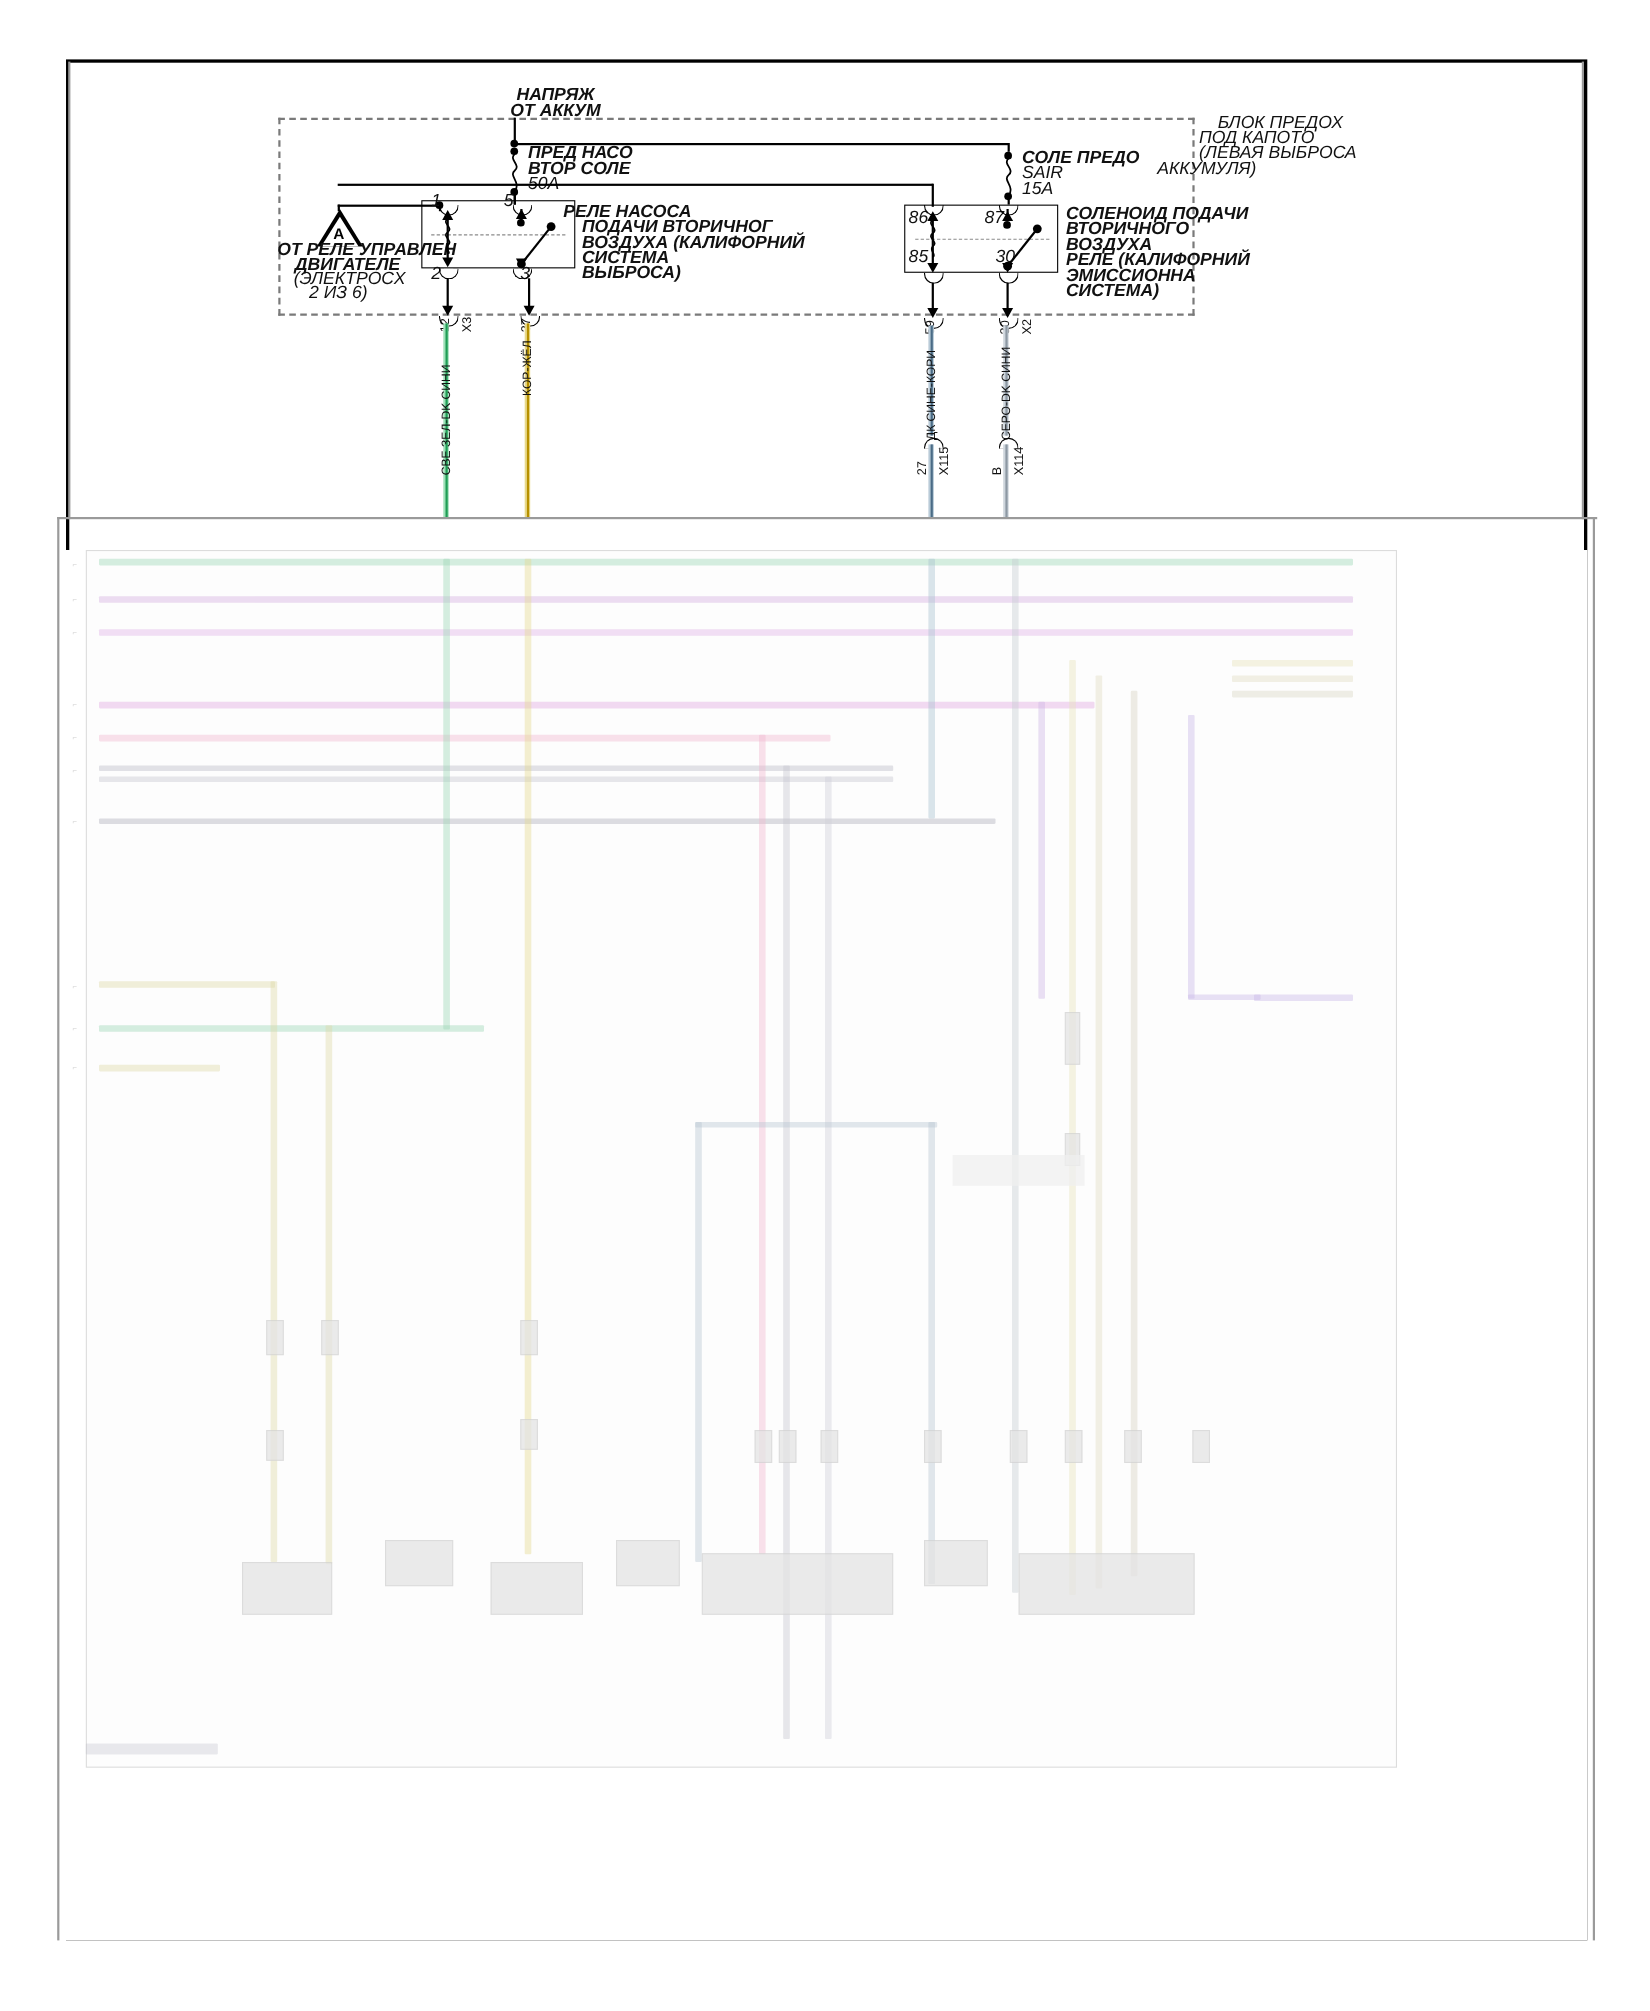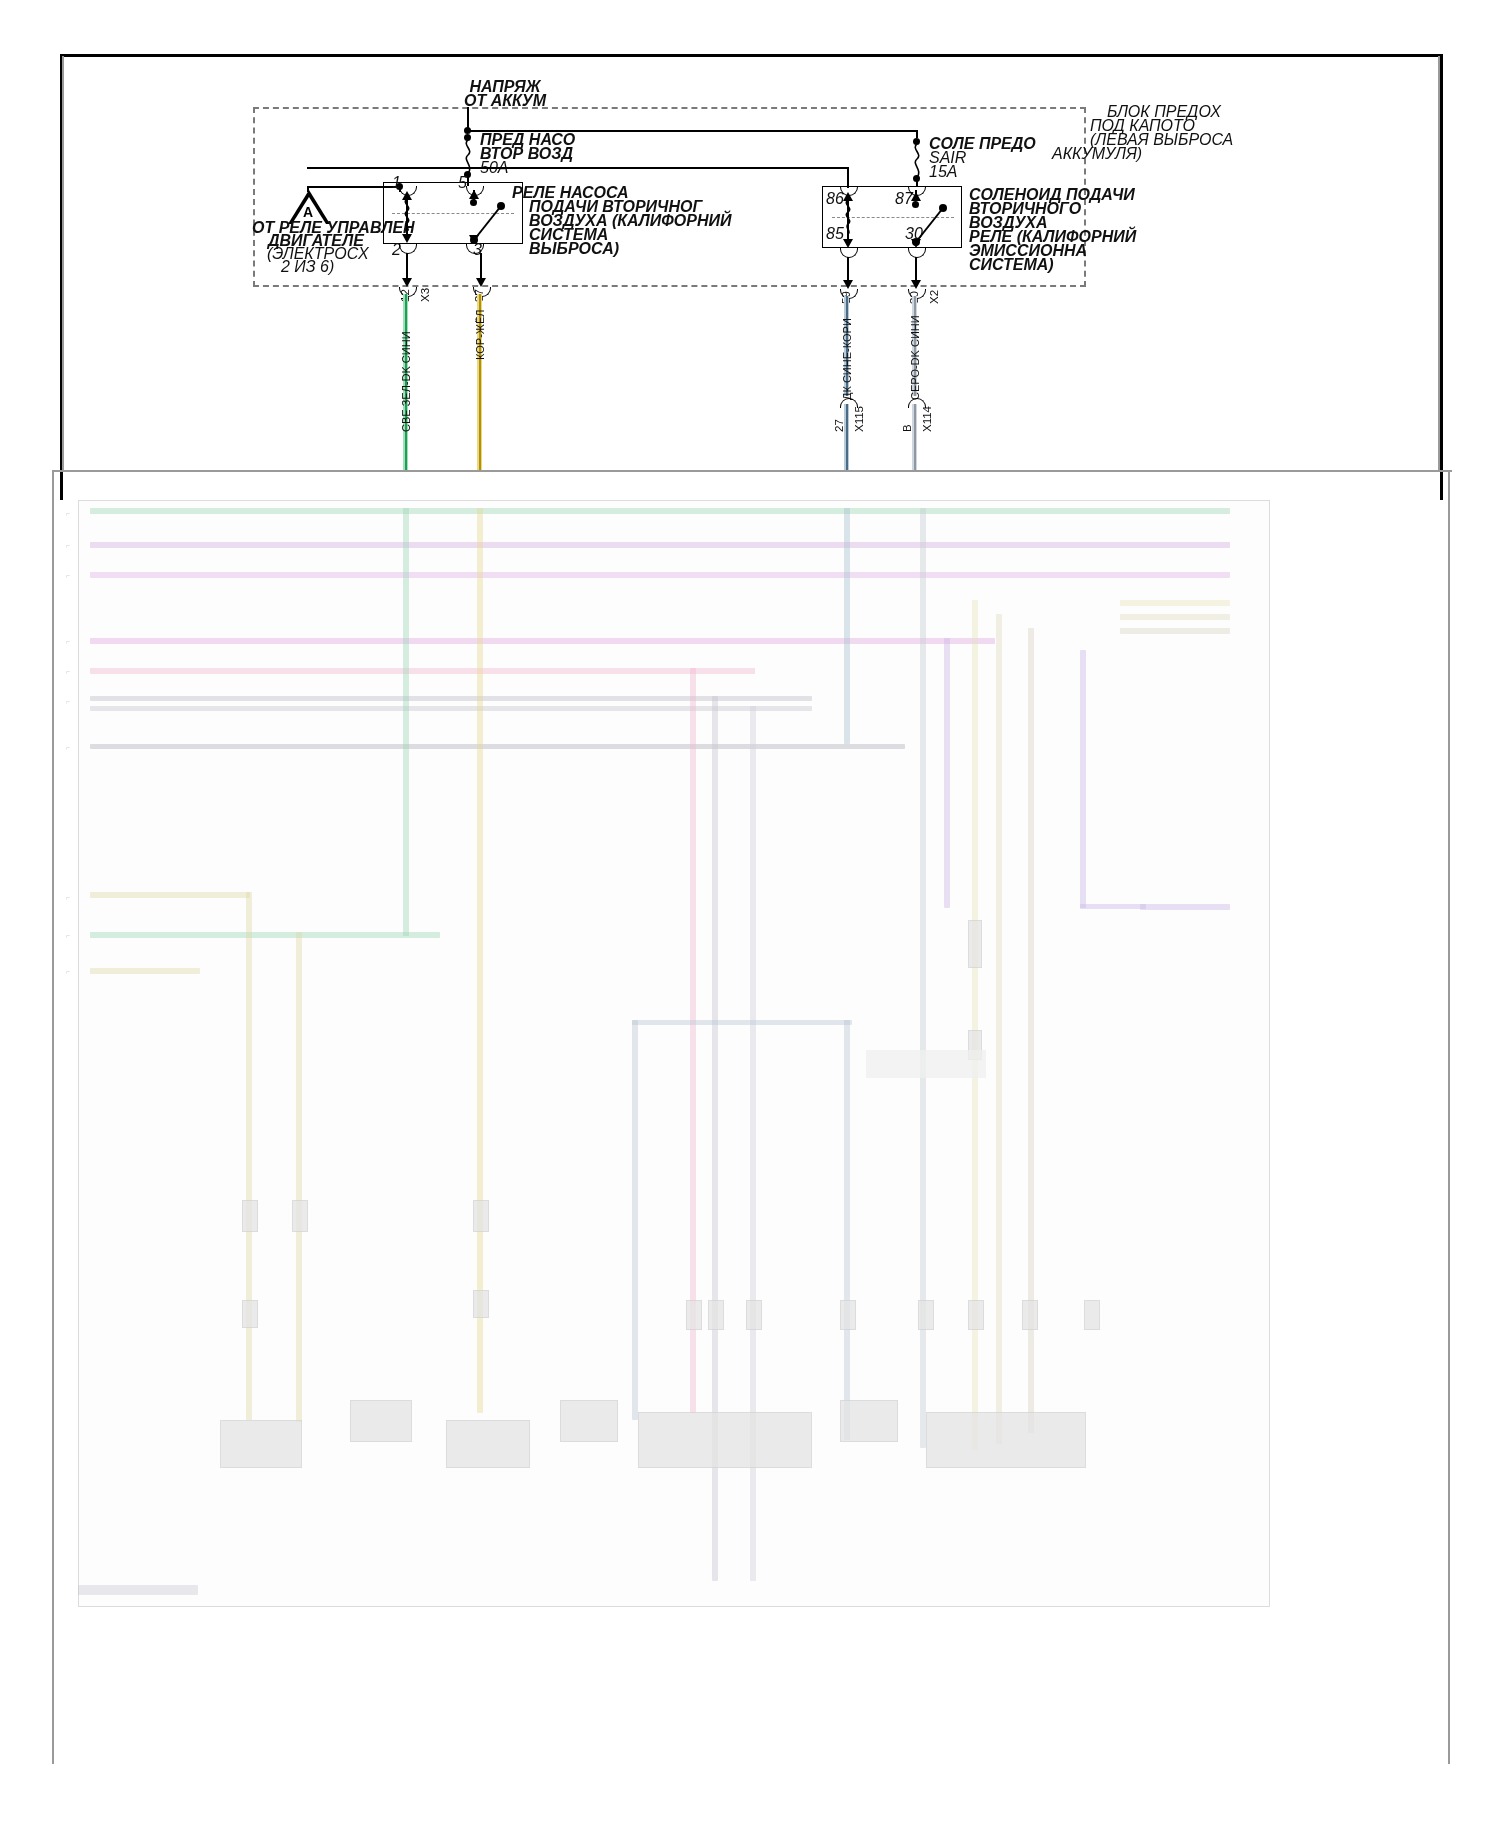--- a/index.html
+++ b/index.html
@@ -90,21 +90,21 @@
   <div class="vline" style="left:916px;top:130px;height:8px;"></div>
 
   <div class="dot" style="left:464px;top:134px;"></div>
   <svg class="fuse" style="left:461px;top:140px;" viewBox="0 0 14 34">
     <path d="M7 0 C 1 5, 13 10, 7 15 C 1 20, 13 25, 7 34" stroke="#000" stroke-width="1.6" fill="none"></path>
   </svg>
   <div class="dot" style="left:464px;top:171px;"></div>
   <div class="vline" style="left:467px;top:174px;height:12px;"></div>
 
   <div class="lbl b" style="left:480px;top:133px;">ПРЕД НАСО</div>
-  <div class="lbl b" style="left:480px;top:147px;">ВТОР ВОЗД</div>
+  <div class="lbl b" style="left:480px;top:147px;">ВТОР СОЛЕ</div>
   <div class="lbl" style="left:480px;top:161px;">50A</div>
 
   <div class="dot" style="left:913px;top:138px;"></div>
   <svg class="fuse" style="left:910px;top:144px;" viewBox="0 0 14 34">
     <path d="M7 0 C 1 5, 13 10, 7 15 C 1 20, 13 25, 7 34" stroke="#000" stroke-width="1.6" fill="none"></path>
   </svg>
   <div class="dot" style="left:913px;top:175px;"></div>
   <div class="vline" style="left:916px;top:178px;height:8px;"></div>
 
   <div class="lbl b" style="left:929px;top:137px;">СОЛЕ ПРЕДО</div>

